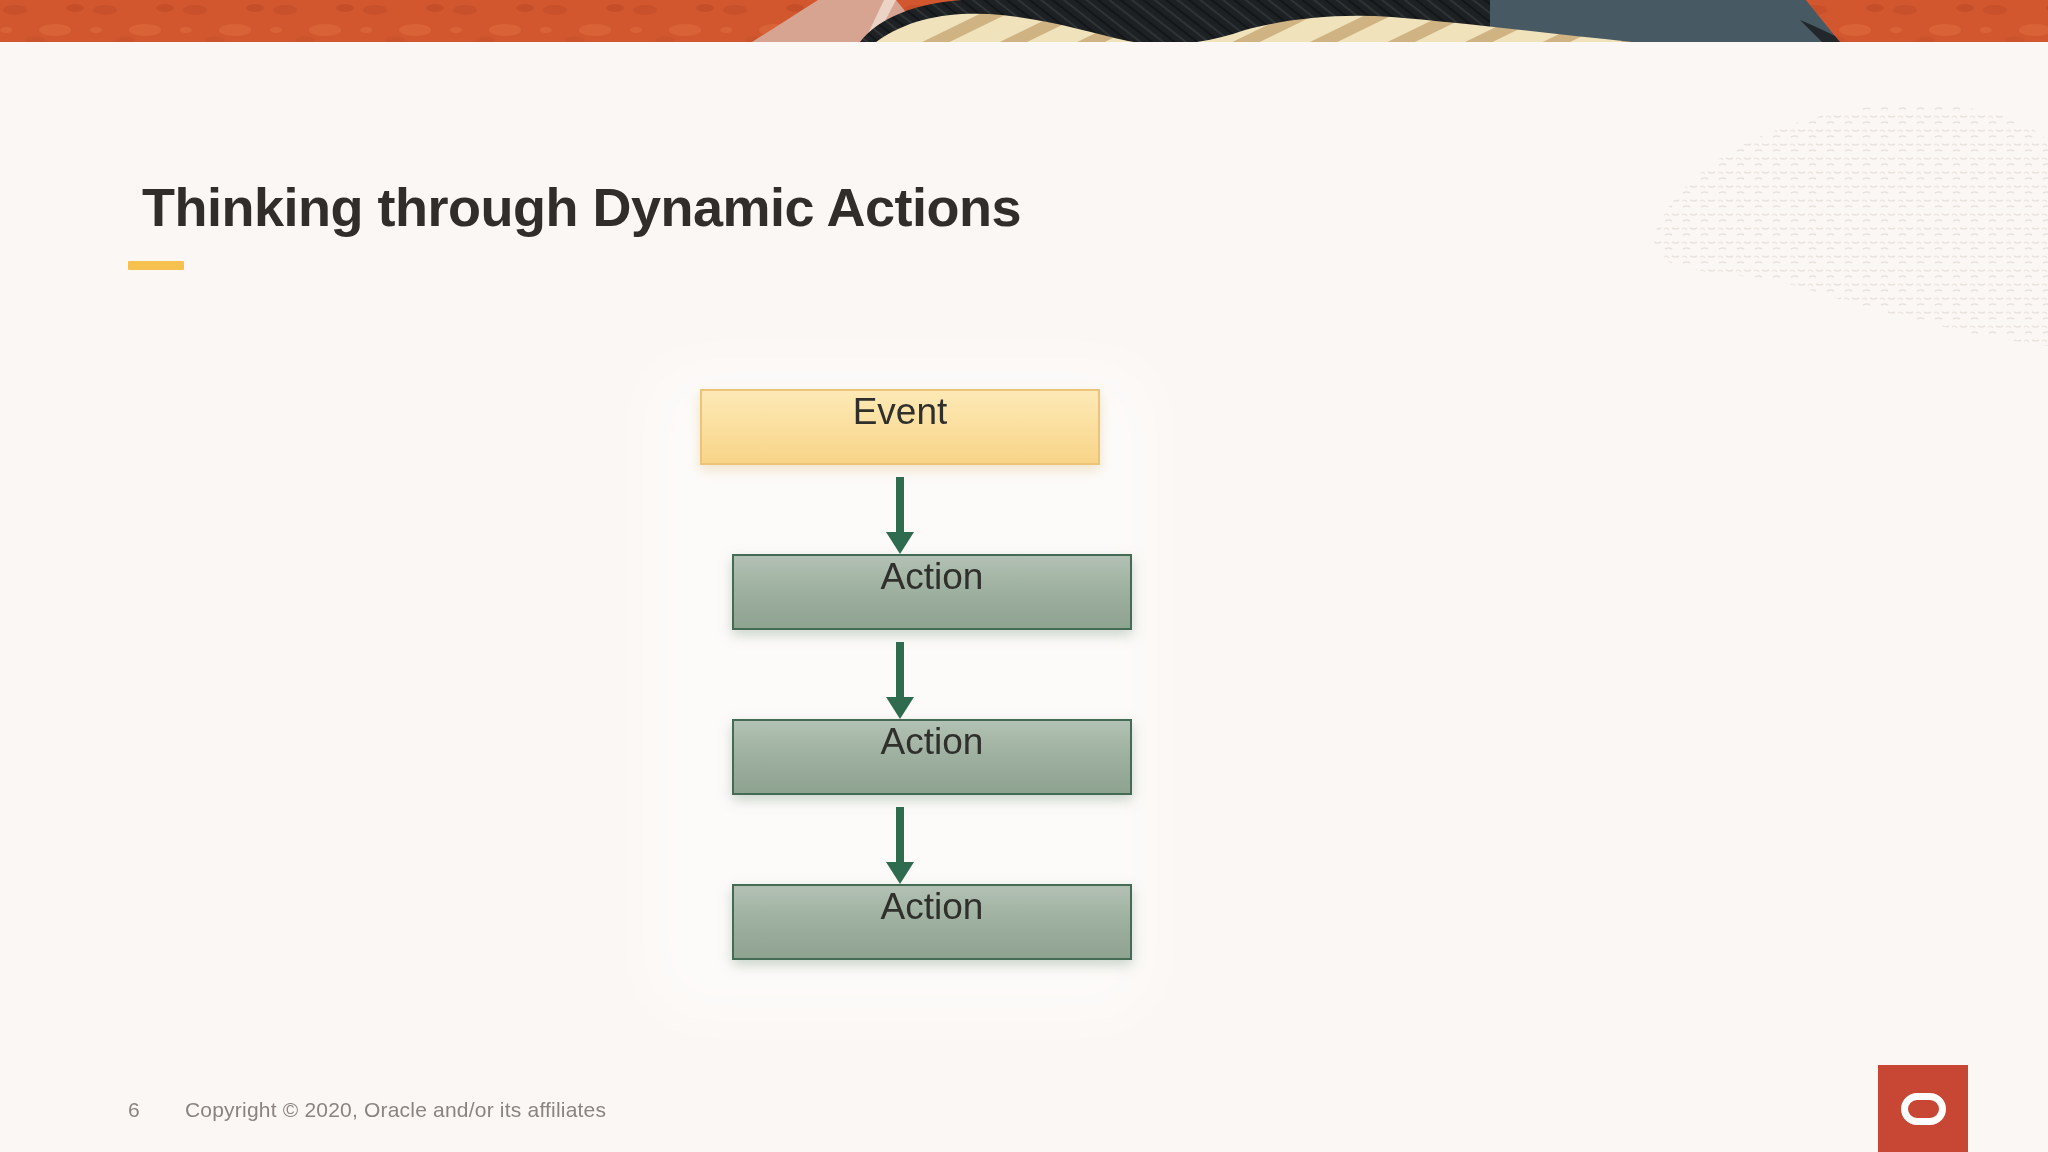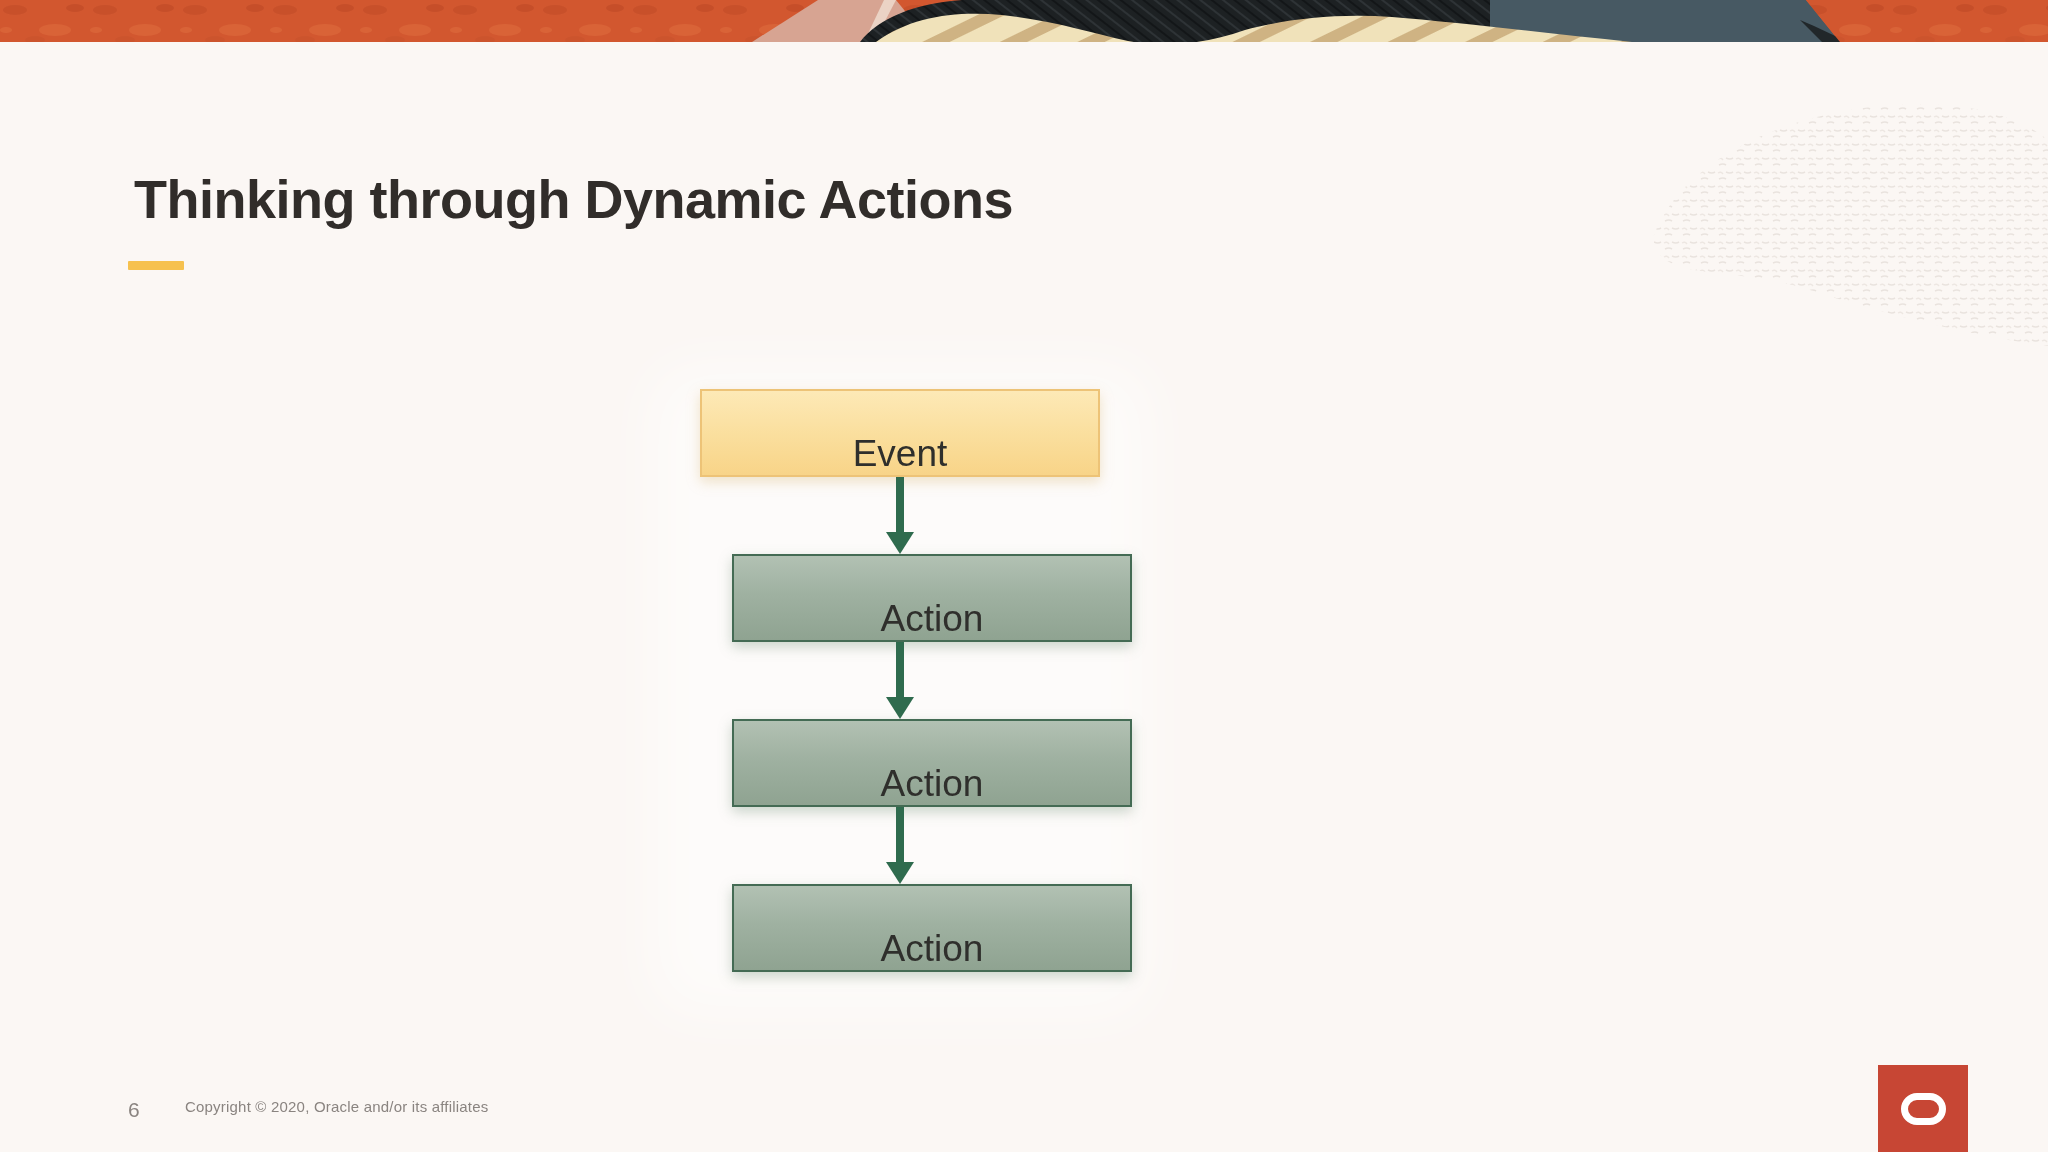--- a/index.html
+++ b/index.html
@@ -16,33 +16,33 @@
   .texture-blob { position:absolute; left:1645px; top:78px; width:403px; height:290px; display:block; }
 
   
   .diagram-glow {
     position:absolute; left:650px; top:365px; width:500px; height:650px;
     background:rgba(255,255,255,0.55); filter:blur(30px); border-radius:40px;
   }
 
   
   .title {
-    position:absolute; left:126px; top:160px; margin:8px;
+    position:absolute; left:126px; top:160px; margin:16px;
     font-size:54px; font-weight:700; letter-spacing:-0.5px;
     color:#312D2A; white-space:nowrap;
   }
   .title-accent {
     position:absolute; left:128px; top:261px; width:56px; height:9px;
     background:#F6C14E; border-radius:1px;
   }
 
   
   .node {
-    position:absolute; left:700px; width:400px; height:88px;
-    box-sizing:border-box; display:flex; align-items:flex-end; justify-content:center;
+    position:absolute; left:700px; width:400px; height:76px;
+    box-sizing:border-box; display:flex; align-items:flex-start; justify-content:center;
     font-size:37px; color:#2F2F2C;
   }
   .node-event {
     top:389px;
     background:linear-gradient(180deg,#FDE9B6 0%, #FADE9C 55%, #F8D488 100%);
     border:2px solid #EDC377;
     box-shadow:0 5px 12px rgba(214,180,110,0.35);
   }
   .node-action {
     background:linear-gradient(180deg,#B2C1B3 0%, #9FB1A1 45%, #8FA391 100%);
@@ -61,21 +61,21 @@
   .flow-arrow-3 { top:807px; }
   .flow-arrow svg { display:block; }
 
   
   .page-number {
     position:absolute; left:128px; top:1098px;
     font-size:21px; color:#8A8480;
   }
   .copyright {
     position:absolute; left:185px; top:1098px;
-    font-size:15px; color:#8A8480; letter-spacing:0.2px; white-space:nowrap;
+    font-size:21px; color:#8A8480; letter-spacing:0.2px; white-space:nowrap;
   }
 
   
   .logo {
     position:absolute; left:1878px; top:1065px; width:90px; height:87px;
     background:#C74634; display:flex; align-items:center; justify-content:center;
   }
   .logo-o {
     width:45px; height:32px; box-sizing:border-box;
     border:7px solid #FFFFFF; border-radius:16px;

